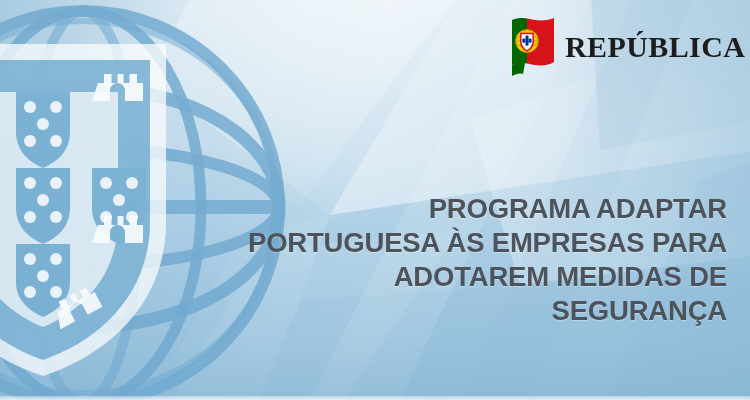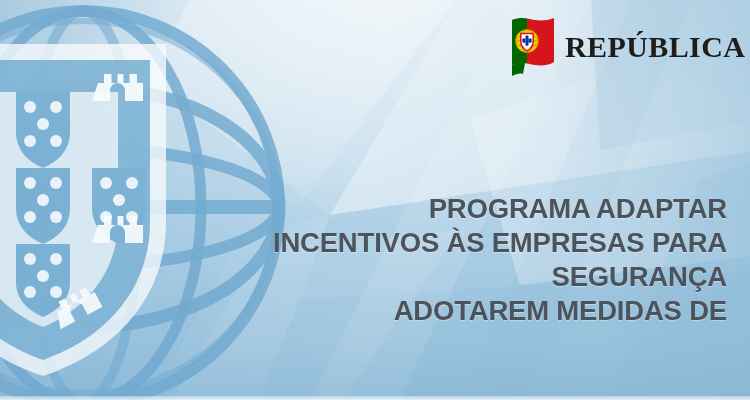--- a/index.html
+++ b/index.html
@@ -281,18 +281,18 @@
         </g>
       </svg>
     </div>
     <div class="logo-text">
       <span>REPÚBLICA</span>
     </div>
   </div>
 
   <div class="headline">
     <div>PROGRAMA ADAPTAR</div>
-    <div>INCENTIVOS ÀS EMPRESAS PARA</div>
+    <div>PORTUGUESA ÀS EMPRESAS PARA</div>
+    <div>ADOTAREM MEDIDAS DE</div>
     <div>SEGURANÇA</div>
-    <div>ADOTAREM MEDIDAS DE</div>
   </div>
 
 </div>
 
 </body></html>

